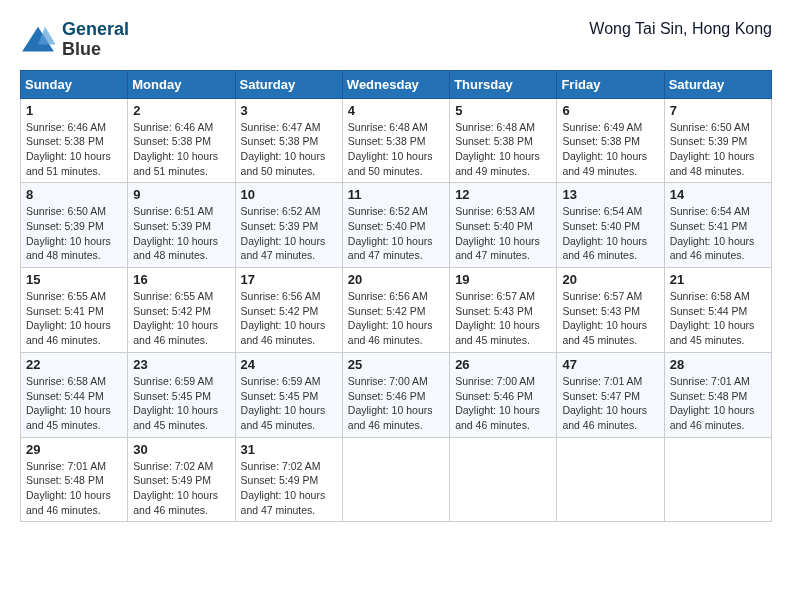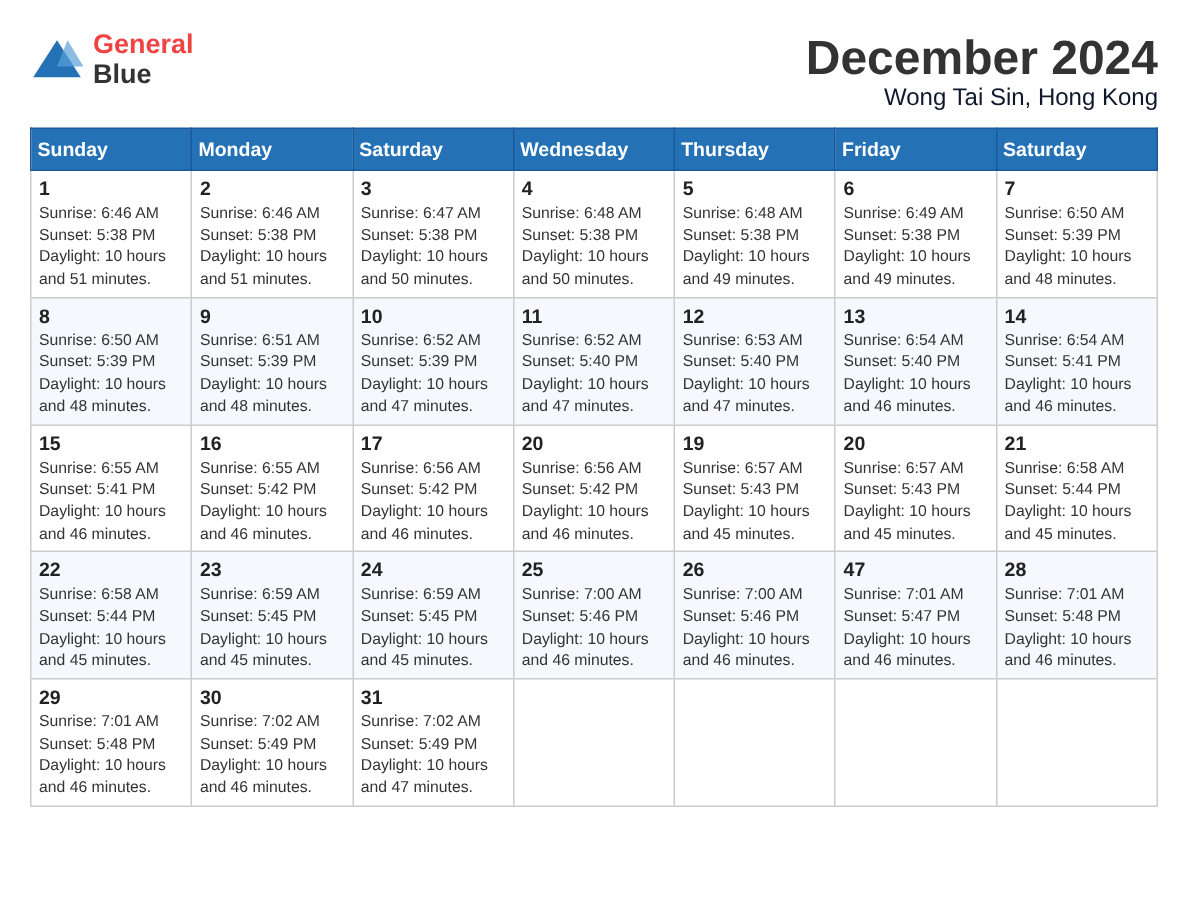--- a/index.html
+++ b/index.html
@@ -21,21 +21,21 @@
       align-items: center;
       gap: 6px;
     }
     .logo-text {
       font-size: 18px;
       font-weight: bold;
       color: #333;
       line-height: 1.1;
     }
     .logo-text span {
-      color: #ef4444;
+      color: #0c4a6e;
     }
     .logo-icon {
       width: 36px;
       height: 30px;
     }
     .title-area {
       text-align: right;
     }
     .month-title {
       font-size: 32px;
@@ -96,21 +96,20 @@
     <svg class="logo-icon" viewBox="0 0 40 34">
       <polygon points="20,2 38,30 2,30" fill="#2471b5"></polygon>
       <polygon points="28,2 40,22 20,22" fill="#5aa0d8" opacity="0.7"></polygon>
     </svg>
     <div class="logo-text">
       <div><span>General</span></div>
       <div>Blue</div>
     </div>
   </div>
   <div class="title-area">
-    <div class="month-title">December 2024</div>
     <div class="location-title">Wong Tai Sin, Hong Kong</div>
   </div>
 </div>
 
 <table class="calendar-table">
   <thead>
     <tr>
 
     <th>Sunday</th>
         <th>Monday</th>

